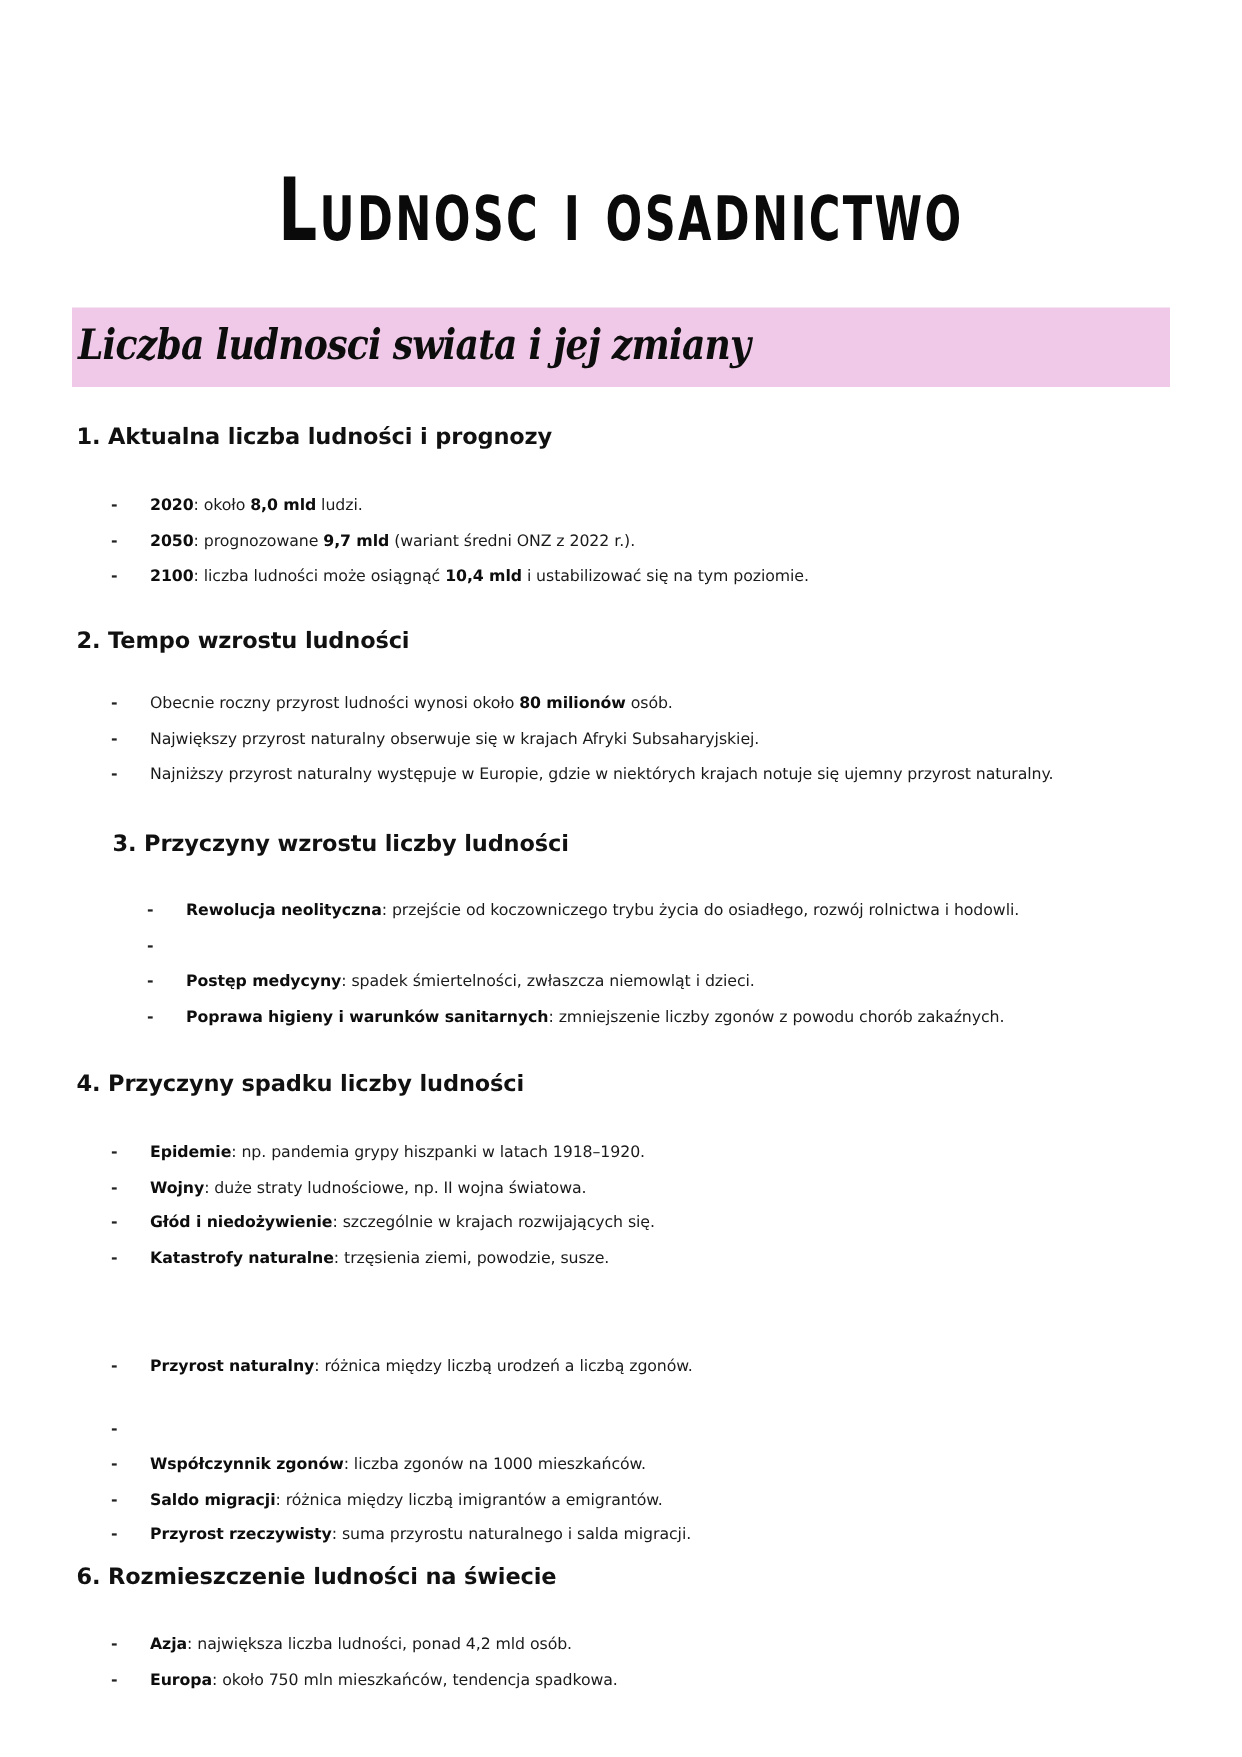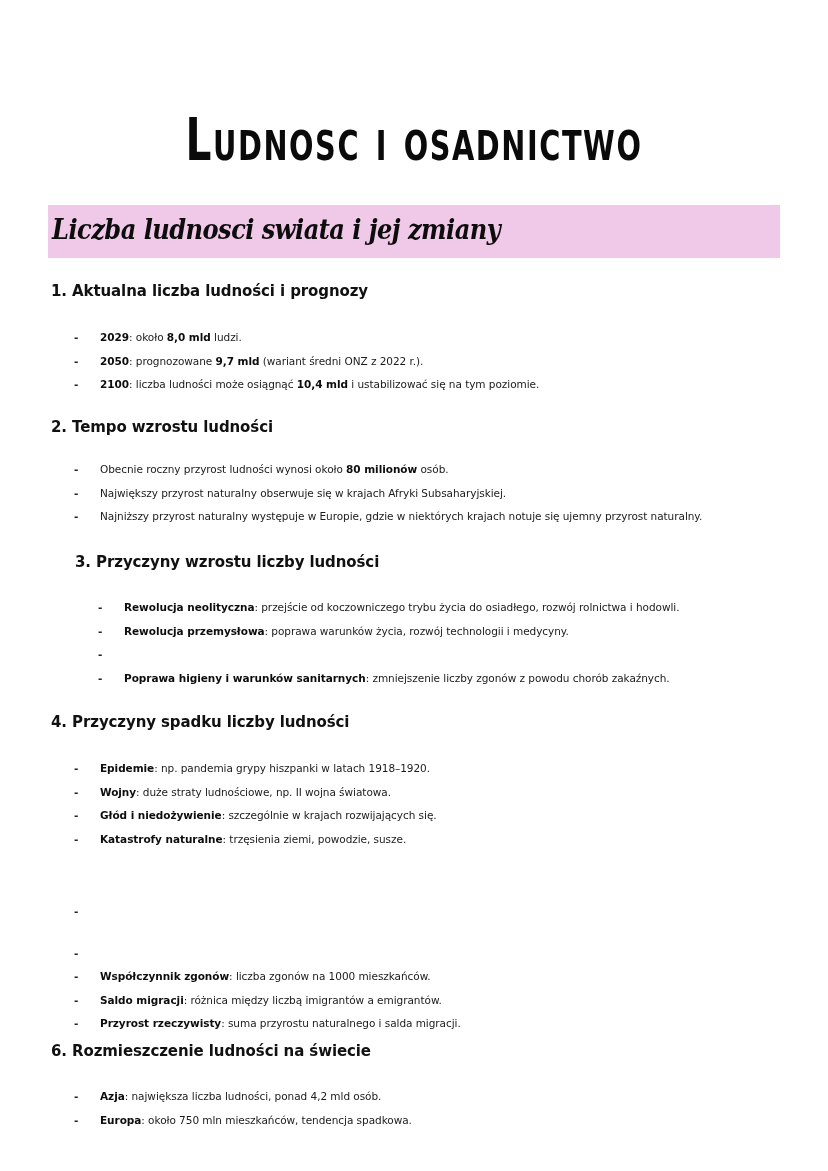--- a/index.html
+++ b/index.html
@@ -108,21 +108,21 @@
   <h1 class="title">Ludnosc i osadnictwo</h1>
 
   <div class="band"></div>
   <h2 class="band-title">Liczba ludnosci swiata i jej zmiany</h2>
 
   <div class="section" style="top:282px;">
     <h3 class="section-heading">1. Aktualna liczba ludności i prognozy</h3>
     <ul class="items" style="margin-top:29px;">
         <li class="item">
           <span class="dash">-</span>
-          <span class="text"><b>2029</b>: około <b>8,0 mld</b> ludzi.</span>
+          <span class="text"><b>2020</b>: około <b>8,0 mld</b> ludzi.</span>
         </li>
         <li class="item">
           <span class="dash">-</span>
           <span class="text"><b>2050</b>: prognozowane <b>9,7 mld</b> (wariant średni ONZ z 2022 r.).</span>
         </li>
         <li class="item">
           <span class="dash">-</span>
           <span class="text"><b>2100</b>: liczba ludności może osiągnąć <b>10,4 mld</b> i ustabilizować się na tym poziomie.</span>
         </li>
       </ul>
@@ -148,24 +148,24 @@
 
   <div class="section" style="top:553px;margin-left:24px;">
     <h3 class="section-heading">3. Przyczyny wzrostu liczby ludności</h3>
     <ul class="items" style="margin-top:28px;">
         <li class="item">
           <span class="dash">-</span>
           <span class="text"><b>Rewolucja neolityczna</b>: przejście od koczowniczego trybu życia do osiadłego, rozwój rolnictwa i hodowli.</span>
         </li>
         <li class="item">
           <span class="dash">-</span>
-          <span class="text"><b>Rewolucja przemysłowa</b>: poprawa warunków życia, rozwój technologii i medycyny.</span>
-        </li>
-        <li class="item">
-          <span class="dash">-</span>
+        </li>
+        <li class="item">
+          <span class="dash">-</span>
+          <span class="text"><b>Postęp medycyny</b>: spadek śmiertelności, zwłaszcza niemowląt i dzieci.</span>
         </li>
         <li class="item">
           <span class="dash">-</span>
           <span class="text"><b>Poprawa higieny i warunków sanitarnych</b>: zmniejszenie liczby zgonów z powodu chorób zakaźnych.</span>
         </li>
       </ul>
   </div>
 
   <div class="section" style="top:713px;">
     <h3 class="section-heading">4. Przyczyny spadku liczby ludności</h3>
@@ -186,20 +186,21 @@
           <span class="dash">-</span>
           <span class="text"><b>Katastrofy naturalne</b>: trzęsienia ziemi, powodzie, susze.</span>
         </li>
       </ul>
   </div>
 
   <div class="section" style="top:875px;">
     <ul class="items" style="margin-top:28px;">
         <li class="item">
           <span class="dash">-</span>
+          <span class="text"><b>Przyrost naturalny</b>: różnica między liczbą urodzeń a liczbą zgonów.</span>
         </li>
         <li class="gap"></li>
         <li class="item">
           <span class="dash">-</span>
         </li>
         <li class="item">
           <span class="dash">-</span>
           <span class="text"><b>Współczynnik zgonów</b>: liczba zgonów na 1000 mieszkańców.</span>
         </li>
         <li class="item">

